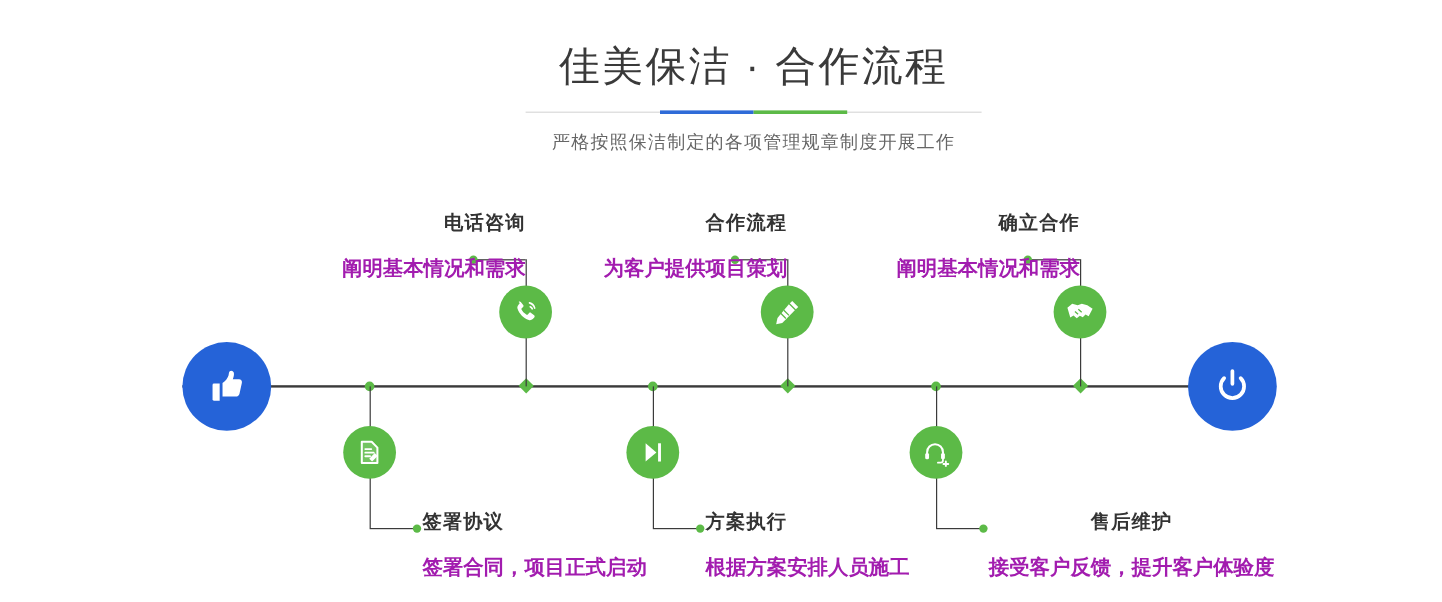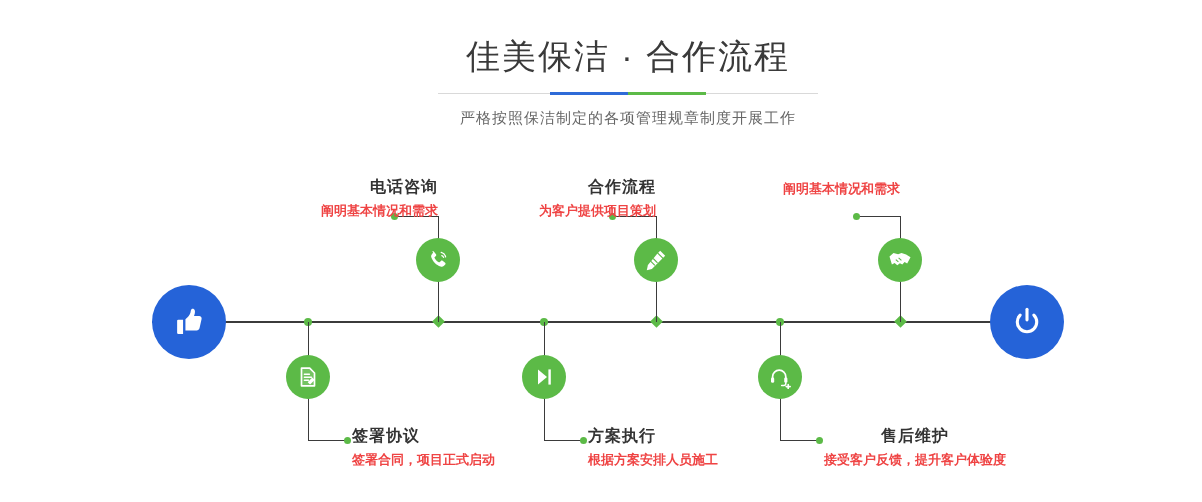--- a/index.html
+++ b/index.html
@@ -162,24 +162,24 @@
     text-align: center;
     white-space: nowrap;
   }
   .label .lab-title {
     font-size: 16px;
     color: #333333;
     line-height: 22px;
     letter-spacing: 1px;
   }
   .label .lab-desc {
-    font-size: 13px;
-    color: #ef4444;
+    font-size: 17px;
+    color: #a21caf;
     line-height: 22px;
-    margin-top: 2px;
+    margin-top: 15px;
   }
 </style>
 </head>
 <body>
 
 <div class="page">
 
   <div class="header">
     <h1 class="title">佳美保洁 · 合作流程</h1>
     <div class="rule-wrap">
@@ -291,20 +291,21 @@
     <div class="arrow-dot" style="left:853px; top:63px;"></div>
     <div class="bubble" style="left:878px; top:88px;">
       <span>
         <svg width="26" height="26" viewBox="0 0 26 26" aria-hidden="true">
           <path fill="#ffffff" d="M2.5 9.5l4-3.4 4.6 1.2 3.4-1.2 4.6 1.3 4.4 2.9-3.3 6.3-2.6-1.6-2.3 2.4-2.4-1.2-2.6 2-2.7-2.2-2.7 1.5z"></path>
           <path fill="none" stroke="#5cba47" stroke-width="1.1" d="M8.8 12.6l2.6 2.3M11.6 10.8l2.8 2.5"></path>
         </svg>
       </span>
     </div>
     <div class="label" style="left:700px; top:26px; width:200px; text-align:right;">
+      <div class="lab-title">确立合作</div>
       <div class="lab-desc">阐明基本情况和需求</div>
     </div>
 
     <div class="vline" style="left:780px; top:172px; height:118px;"></div>
     <div class="hline" style="left:780px; top:290px; width:40px;"></div>
     <div class="arrow-dot" style="left:816px; top:287px;"></div>
     <div class="bubble" style="left:758px; top:205px;">
       <span>
         <svg width="24" height="24" viewBox="0 0 24 24" aria-hidden="true">
           <path fill="none" stroke="#ffffff" stroke-width="1.7" d="M4.6 13.4v-1.6a6.6 6.6 0 0 1 13.2 0v1.6"></path>

